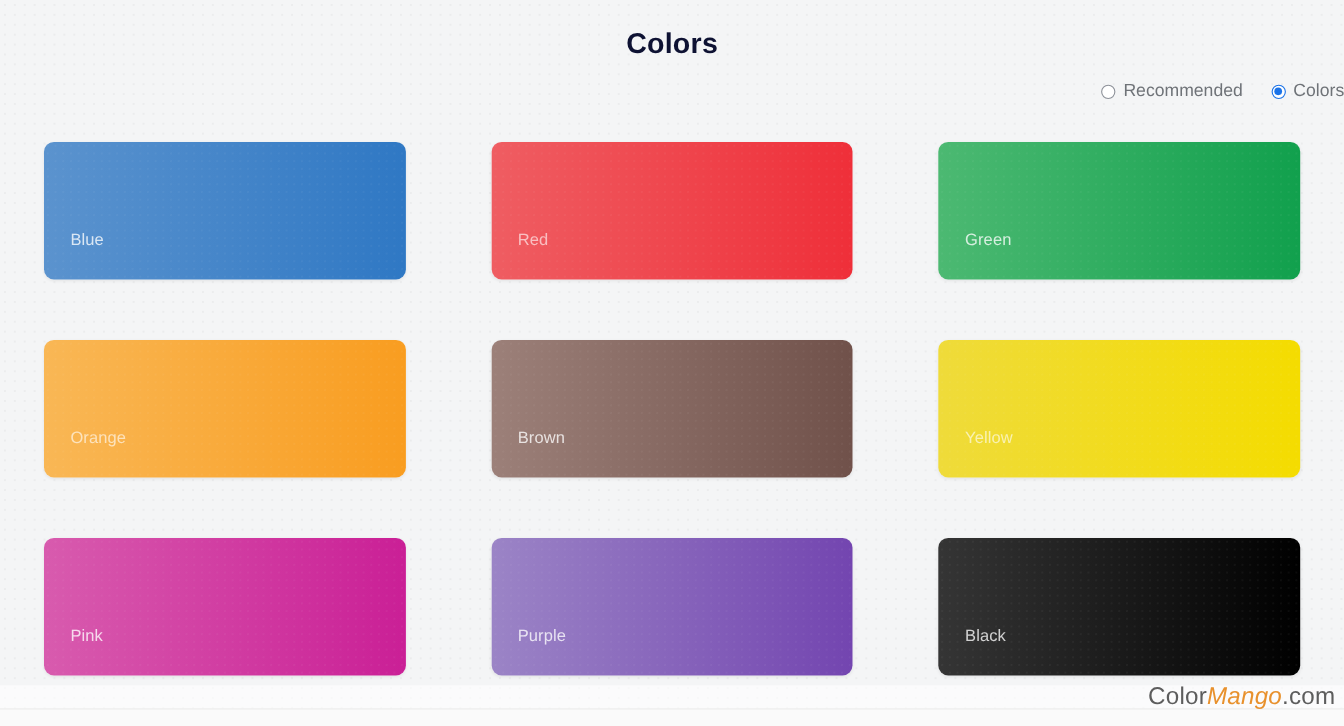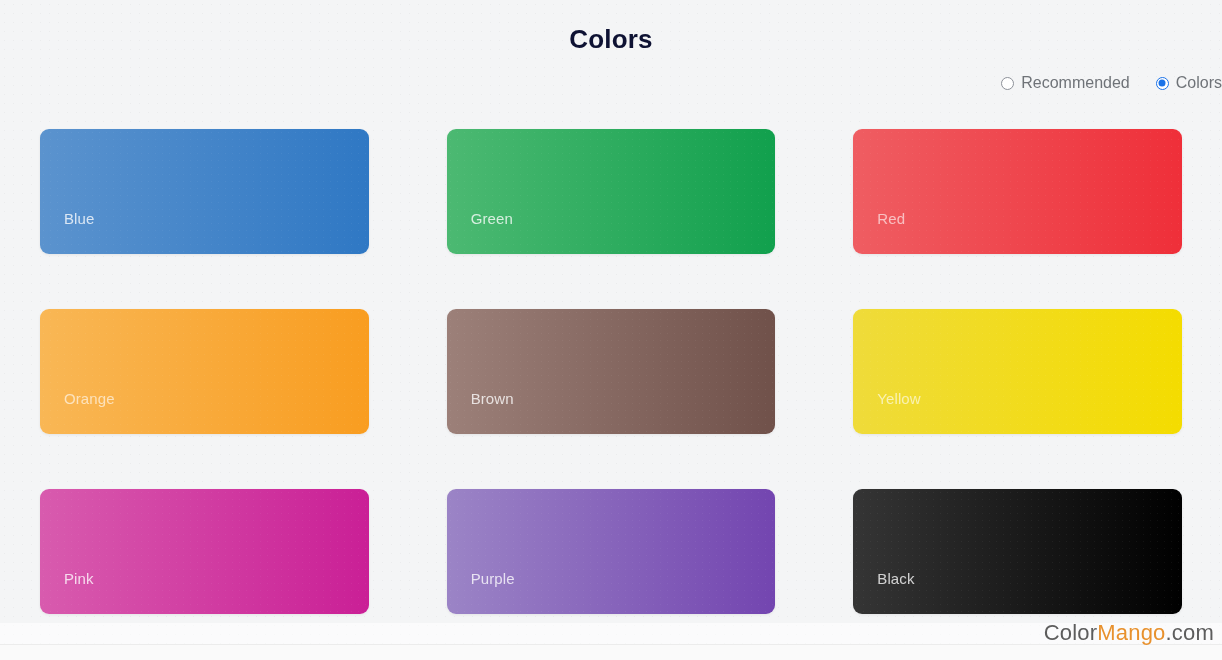--- a/index.html
+++ b/index.html
@@ -166,21 +166,21 @@
     right: 8px;
     top: 620px;
     z-index: 7;
     font-size: 22px;
     line-height: 26px;
     color: #5d5d5d;
     letter-spacing: 0.2px;
     font-family: "Liberation Sans", sans-serif;
     white-space: nowrap;
   }
-  .watermark .wm-mango { color: #e8912d; }
+  .watermark .wm-mango { color: #e8912d; font-style: italic; }
 </style>
 </head>
 <body>
 
 <div class="bg-texture"></div>
 
 <div class="page">
 
   <h1 class="page-title">Colors</h1>
 
@@ -198,28 +198,28 @@
 
   </div>
 
   <div class="grid">
 
     <div class="color-card" style="background: linear-gradient(90deg, rgb(91, 147, 206) 0%, rgb(47, 120, 196) 100%);">
       <span class="card-texture"></span>
       <span class="card-label">Blue</span>
     </div>
 
+    <div class="color-card" style="background: linear-gradient(90deg, rgb(239, 93, 98) 0%, rgb(239, 47, 57) 100%);">
+      <span class="card-texture"></span>
+      <span class="card-label dim">Red</span>
+    </div>
+
     <div class="color-card" style="background: linear-gradient(90deg, rgb(76, 185, 114) 0%, rgb(17, 160, 77) 100%);">
       <span class="card-texture"></span>
       <span class="card-label">Green</span>
-    </div>
-
-    <div class="color-card" style="background: linear-gradient(90deg, rgb(239, 93, 98) 0%, rgb(239, 47, 57) 100%);">
-      <span class="card-texture"></span>
-      <span class="card-label dim">Red</span>
     </div>
 
     <div class="color-card" style="background: linear-gradient(90deg, rgb(249, 183, 85) 0%, rgb(249, 157, 32) 100%);">
       <span class="card-texture"></span>
       <span class="card-label dim">Orange</span>
     </div>
 
     <div class="color-card" style="background: linear-gradient(90deg, rgb(156, 128, 121) 0%, rgb(112, 81, 74) 100%);">
       <span class="card-texture"></span>
       <span class="card-label">Brown</span>

